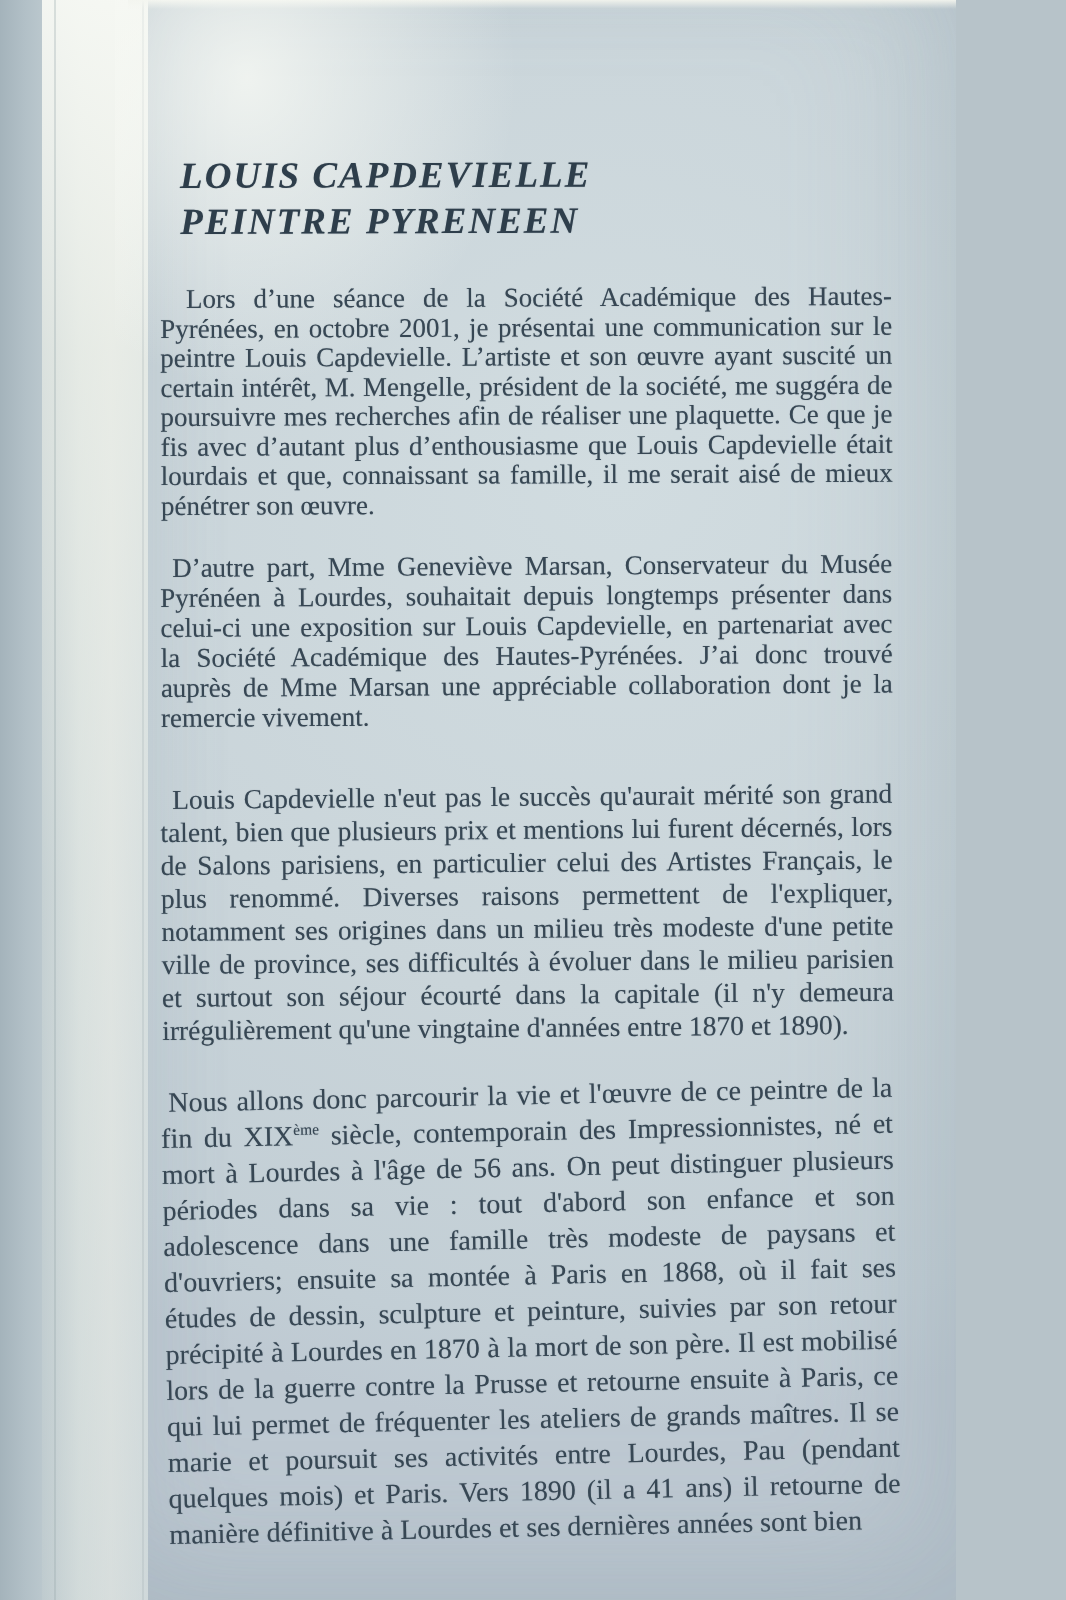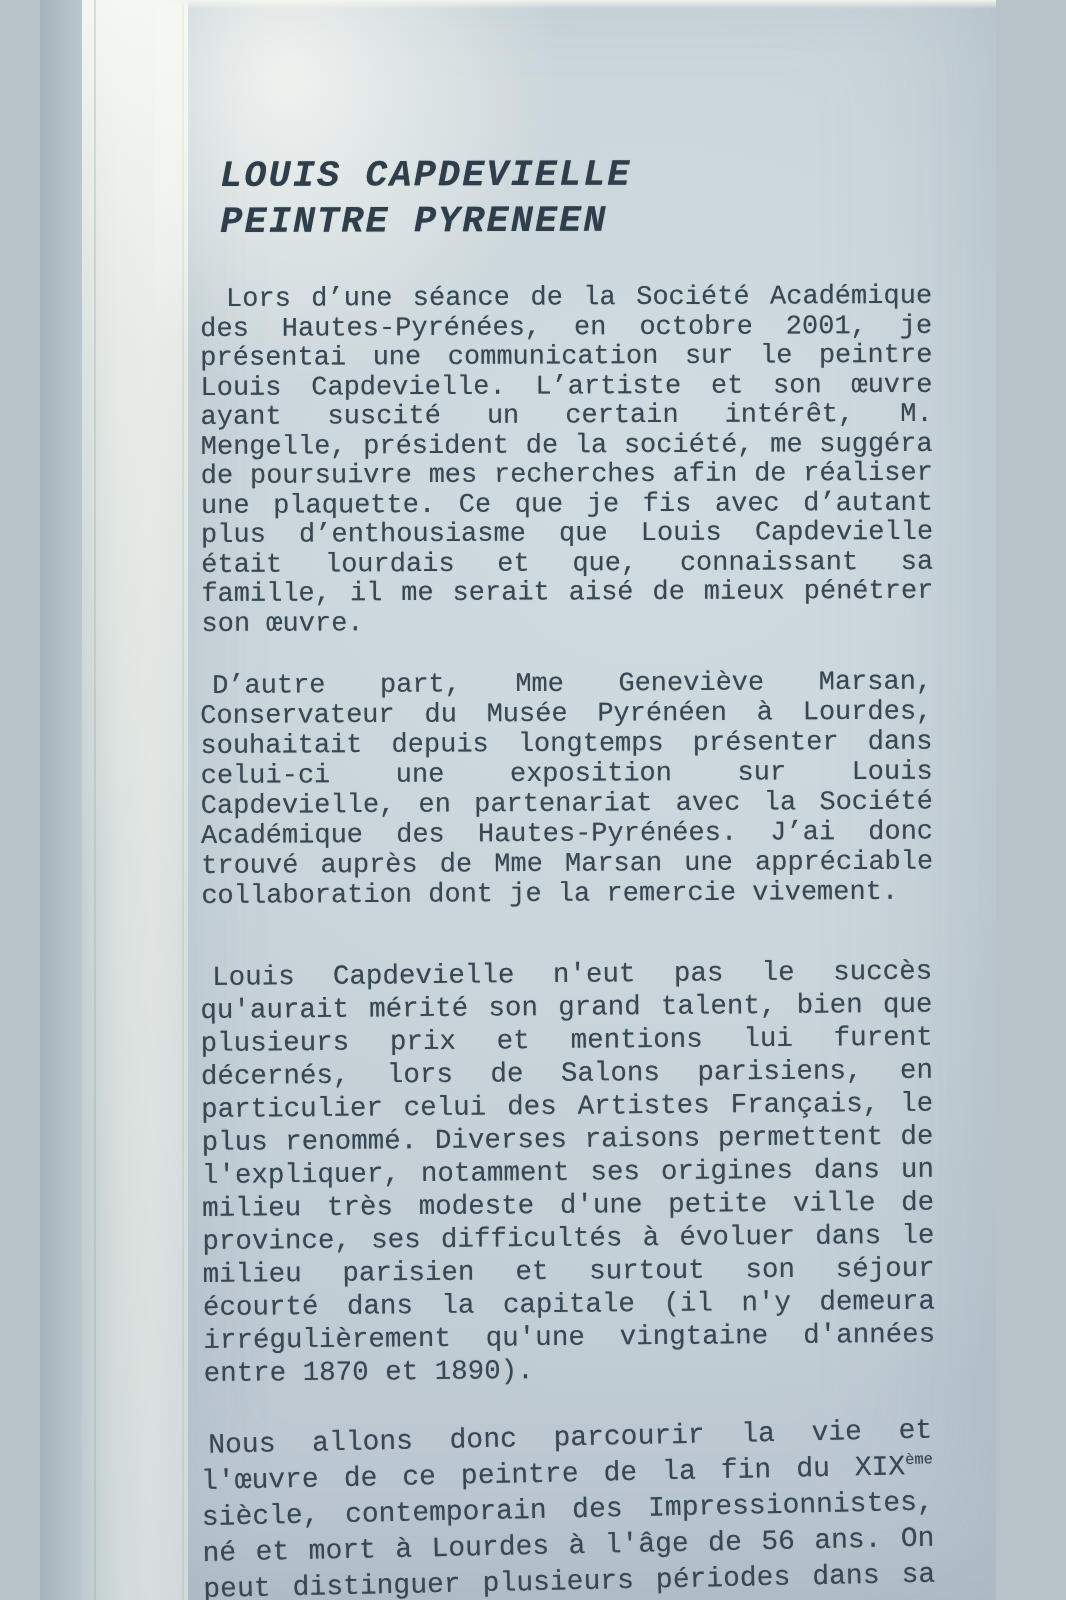--- a/index.html
+++ b/index.html
@@ -9,22 +9,21 @@
     height: 1600px;
     overflow: hidden;
     background: #b7c3c9;
   }
   .photo {
     position: relative;
     width: 956px;
     height: 1600px;
     overflow: hidden;
     background: #c9d4da;
-    font-family: Liberation Mono, monospace;
-    margin-left: 40px;
+    font-family: Liberation Serif, serif;
   }
   
   .left-strip {
     position: absolute; left: 0; top: 0; width: 42px; height: 100%;
     background: linear-gradient(to right, #a4b3bb, #b2c0c7 60%, #bac7cd);
   }
   
   .edge-band {
     position: absolute; left: 42px; top: 0; width: 106px; height: 100%;
     background:

